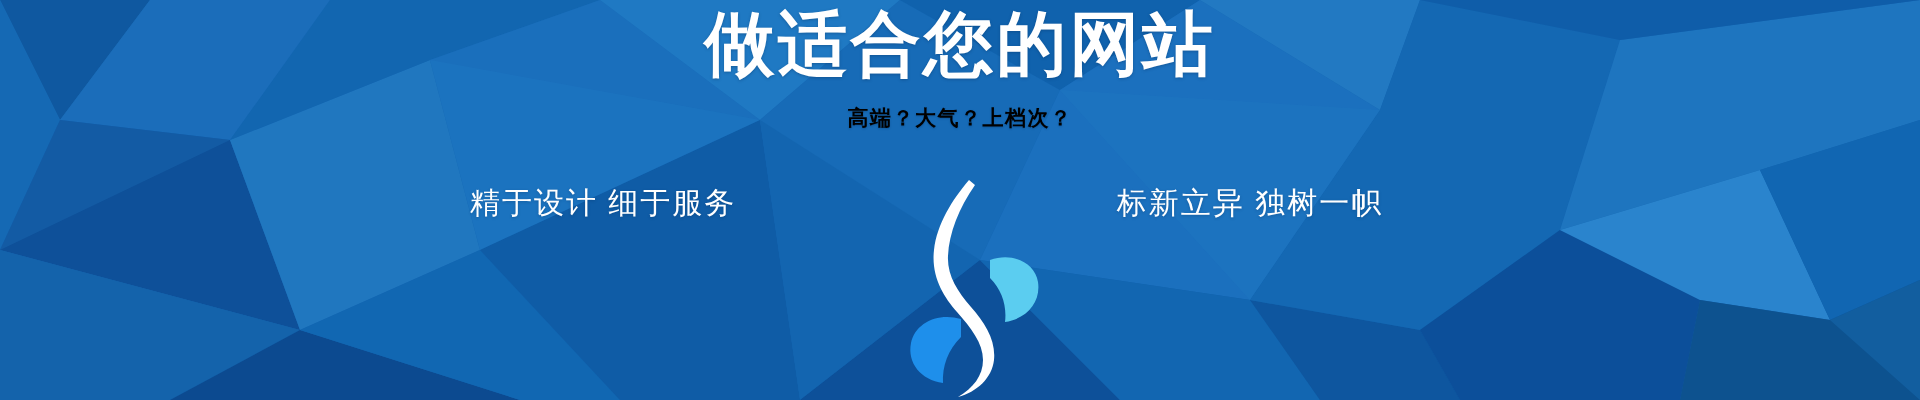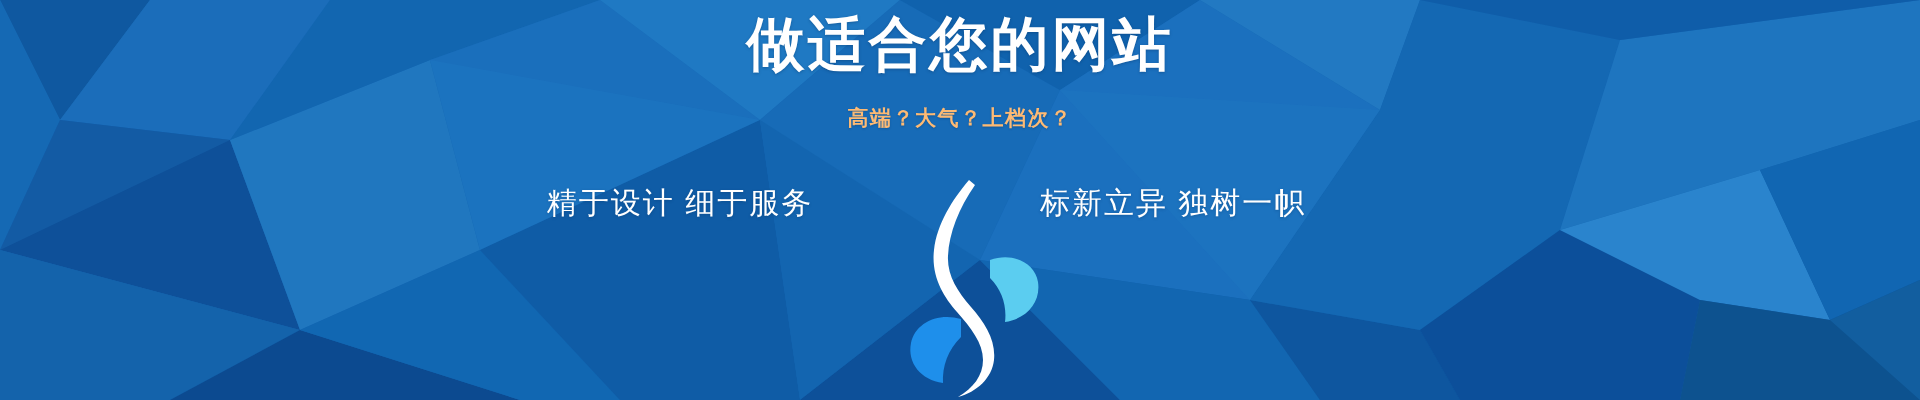--- a/index.html
+++ b/index.html
@@ -32,21 +32,21 @@
 
   
   .headline-block {
     position: absolute;
     left: 0;
     top: 12px;
     width: 1920px;
     text-align: center;
   }
   .title-main {
-    font-size: 58px;
+    font-size: 70px;
     line-height: 64px;
     font-weight: bold;
     color: #ffffff;
     letter-spacing: 3px;
     margin: 0;
     text-shadow: 0 1px 3px rgba(6,44,86,0.35);
   }
   .title-sub-en {
     margin: 2px 0 0 0;
     font-size: 17px;
@@ -62,40 +62,40 @@
     position: absolute;
     left: 0;
     top: 104px;
     width: 1920px;
     text-align: center;
   }
   .mid-line {
     font-size: 21px;
     line-height: 28px;
     font-weight: bold;
-    color: #fdba74;
+    color: #000000;
     letter-spacing: 1.5px;
     margin: 0;
     text-shadow: 0 1px 2px rgba(6,44,86,0.3);
   }
 
   
   .tagline {
     position: absolute;
     top: 182px;
     font-size: 30px;
     line-height: 42px;
     font-weight: normal;
     color: #ffffff;
     letter-spacing: 2px;
     white-space: nowrap;
     text-shadow: 0 1px 3px rgba(6,44,86,0.3);
   }
-  .tagline-left  { left: 470px; width: 420px; text-align: center; }
-  .tagline-right { left: 1040px; width: 420px; text-align: left; }
+  .tagline-left  { left: 470px; width: 420px; text-align: left; }
+  .tagline-right { left: 1040px; width: 420px; text-align: center; }
 
   .logo {
     position: absolute;
     left: 895px;
     top: 178px;
     width: 150px;
     height: 222px;
   }
   .logo svg { display: block; width: 150px; height: 222px; }
 </style>

